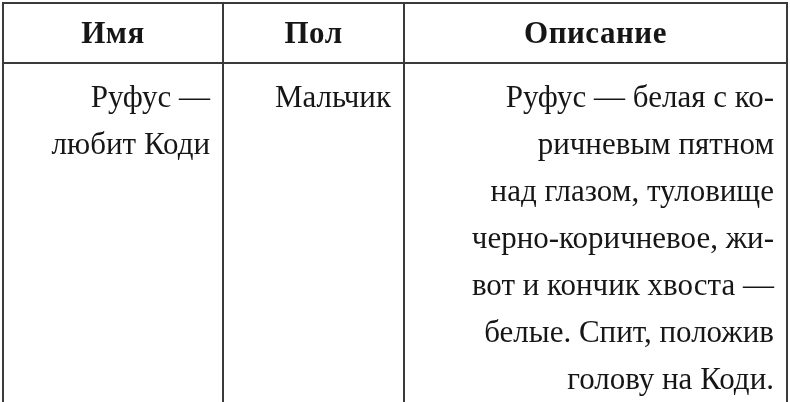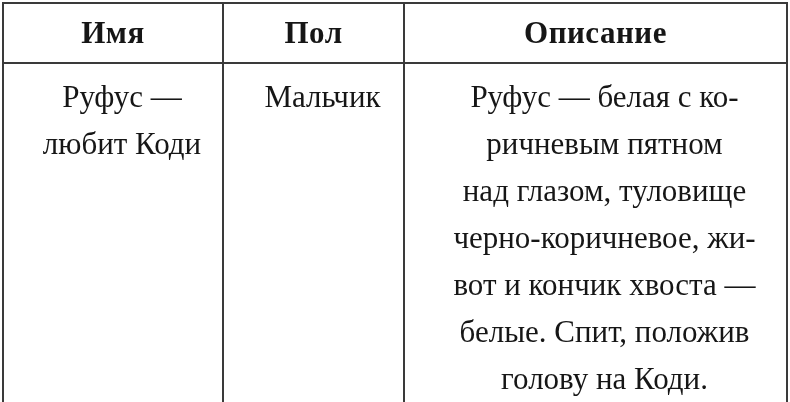--- a/index.html
+++ b/index.html
@@ -37,23 +37,23 @@
     text-align: center;
     vertical-align: middle;
     height: 60px;
     padding: 0;
     letter-spacing: 0.5px;
   }
   table.pets td {
     vertical-align: top;
     font-size: 31px;
     line-height: 47px;
-    padding: 9px 0 0 18px;
+    padding: 9px 12px 0 18px;
     white-space: pre-line;
-    text-align: center;
+    text-align: right;
   }
   col.c-name   { width: 220px; }
   col.c-gender { width: 181px; }
   col.c-desc   { width: auto;  }
 </style>
 </head>
 <body>
 
 <div class="table-wrap">
   <table class="pets">

